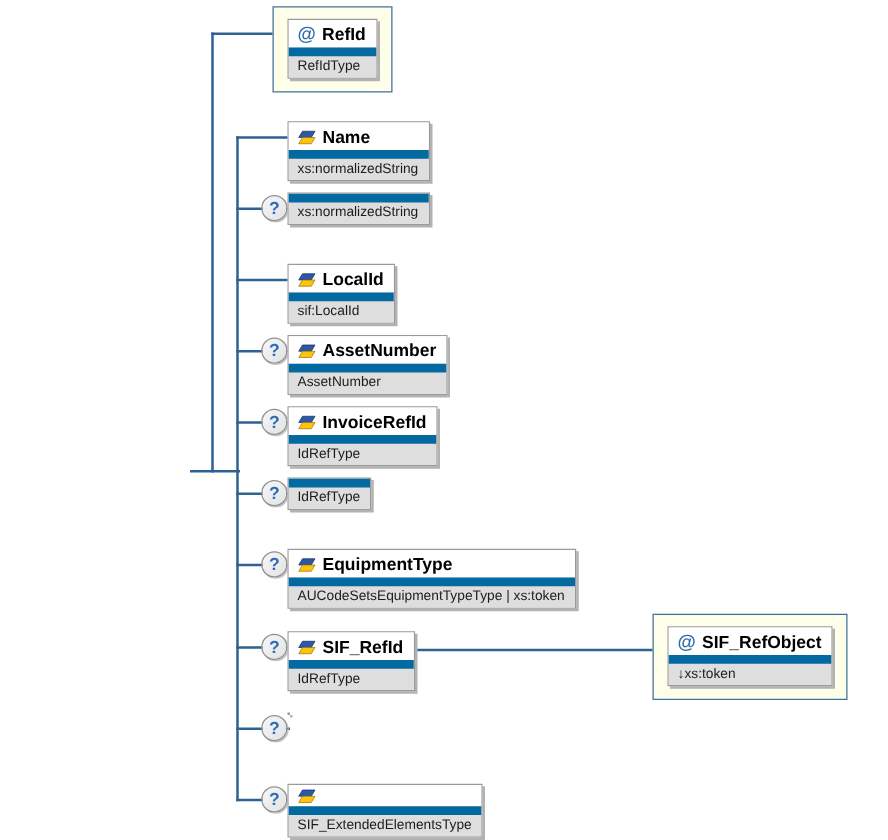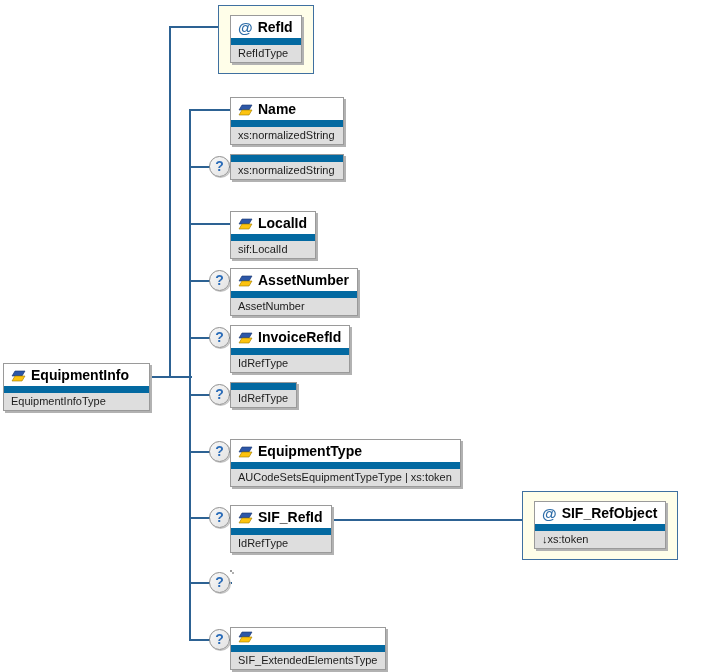--- a/index.html
+++ b/index.html
@@ -86,31 +86,20 @@
   <div class="attr-wrap" style="left:522px; top:491px;">
     <div class="box">
       <div class="name-row">
         <span class="at">@</span>
         <span>SIF_RefObject</span>
       </div>
       <div class="type-row">↓xs:token</div>
     </div>
   </div>
 
-  <div class="node" style="left:3px; top:363px;">
-    <div class="box" style="min-width:147px; box-sizing:border-box;">
-      <div class="name-row">
-        <svg class="el-icon" viewBox="0 0 15 12">
-            <use href="#elicon"></use>
-          </svg>
-        <span>EquipmentInfo</span>
-      </div>
-      <div class="type-row">EquipmentInfoType</div>
-    </div>
-  </div>
 
   <div class="node" style="left:230px; top:97px;border-radius:19px;">
     <div class="box">
       <div class="name-row">
         <svg class="el-icon" viewBox="0 0 15 12">
             <use href="#elicon"></use>
           </svg>
         <span>Name</span>
       </div>
       <div class="type-row">xs:normalizedString</div>

